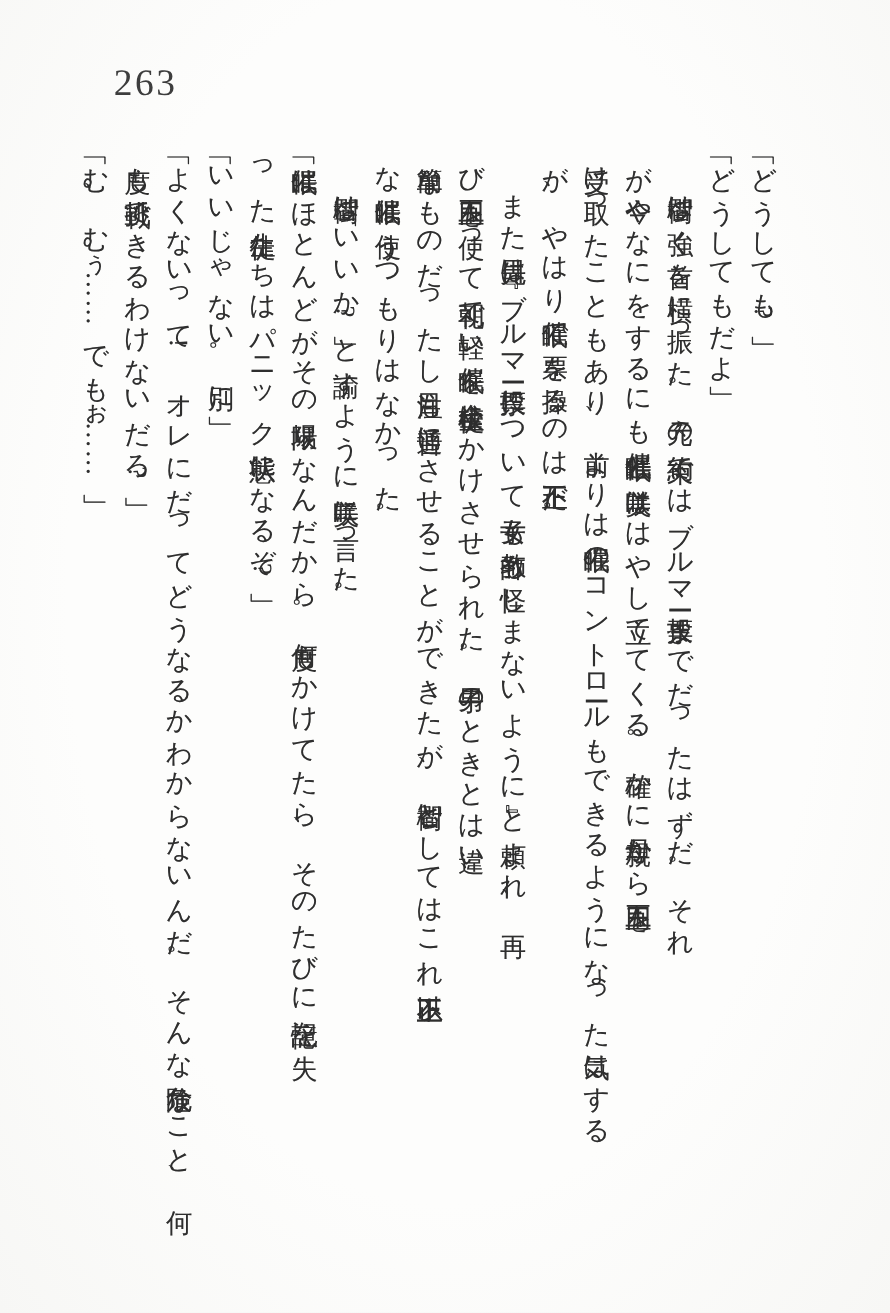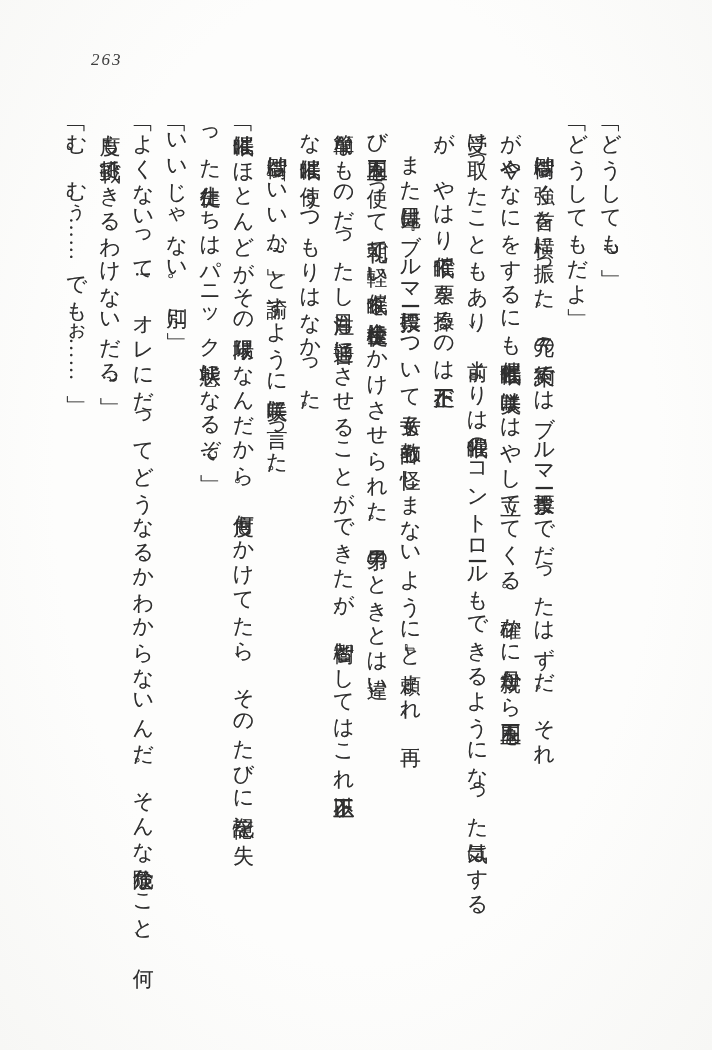--- a/index.html
+++ b/index.html
@@ -17,25 +17,24 @@
     position: absolute;
     inset: 0;
     background:
       radial-gradient(ellipse at 50% 45%, #fdfdfc 60%, #f7f7f5 100%);
     font-family: "Liberation Serif", "DejaVu Serif", serif;
   }
   .folio {
     position: absolute;
     left: 91px;
     top: 50px;
-    font-size: 17px;
+    font-size: 30px;
     letter-spacing: 2px;
     color: #3d3d3d;
     font-family: "Liberation Serif", "DejaVu Serif", serif;
-    font-style: italic;
   }
   .text-block {
     position: absolute;
     top: 118px;
     right: 85px;
     width: 570px;
     height: 860px;
     writing-mode: vertical-rl;
     text-orientation: mixed;
     font-size: 21px;

